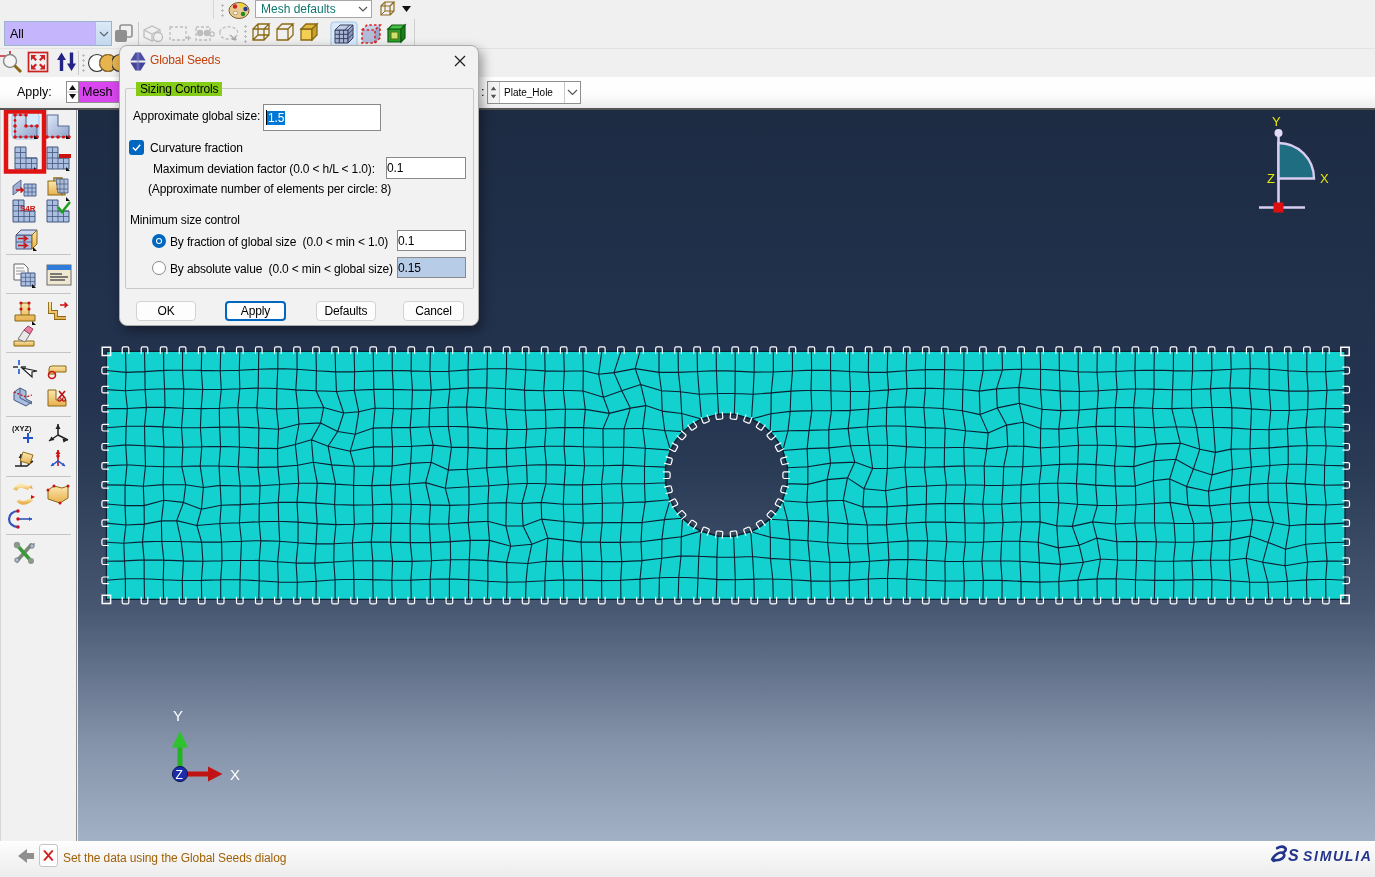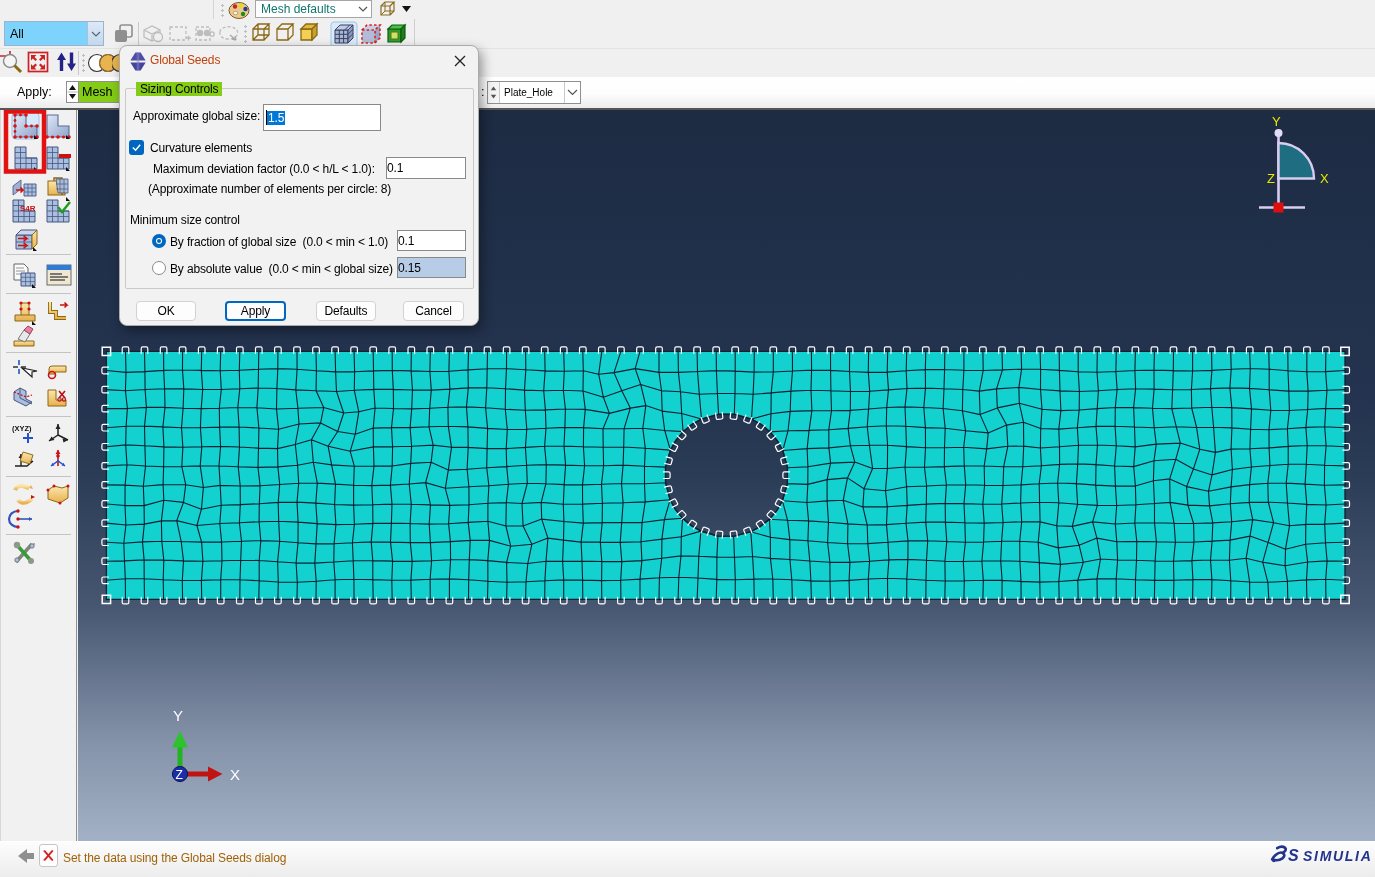--- a/index.html
+++ b/index.html
@@ -300,21 +300,21 @@
       </svg>
     </span></div>
 <svg class="abs" style="left:377px;top:1px" width="22" height="17" viewBox="0 0 22 17">
 <path d="M4 5 L13 5 L13 14 L4 14 Z M4 5 L8 1 L17 1 L13 5 M13 14 L17 10 L17 1" fill="none" stroke="#8b6b1f" stroke-width="1.2"></path>
 <path d="M4 14 L8 10 L17 10 M8 10 L8 1" fill="none" stroke="#8b6b1f" stroke-width="1"></path>
 </svg>
 <svg class="abs" style="left:402px;top:6px" width="10" height="7" viewBox="0 0 10 7">
     <path d="M0 0 H9 L4.5 6 Z" fill="#111"></path>
   </svg>
 
-<div class="abs" style="left:4px;top:21px;width:100px;height:25px;background:#7dd3fc;border:1px solid #9ab4cf;font-size:12.5px;color:#000;display:flex;align-items:center;padding-left:5px">All<span class="chev" style="border-left:1px solid #aebfd2;background:linear-gradient(#dde9f6,#c3d8ee)">
+<div class="abs" style="left:4px;top:21px;width:108px;height:25px;background:#c4b5fd;border:1px solid #9ab4cf;font-size:12.5px;color:#000;display:flex;align-items:center;padding-left:5px">All<span class="chev" style="border-left:1px solid #aebfd2;background:linear-gradient(#dde9f6,#c3d8ee)">
       <svg width="10" height="6" viewBox="0 0 10 6">
         <path d="M1 1 L5 5 L9 1" stroke="#567" stroke-width="1.2" fill="none"></path>
       </svg>
     </span></div>
 <svg class="abs" style="left:113px;top:23px" width="22" height="21" viewBox="0 0 22 21">
 <rect x="7" y="2" width="12" height="12" rx="2" fill="none" stroke="#8f8f8f" stroke-width="1.6"></rect>
 <rect x="2" y="7" width="12" height="12" rx="2" fill="#8f8f8f"></rect>
 </svg>
 <div class="abs vsep" style="left:138px;top:22px;height:23px"></div>
 <g class="abs"></g>
@@ -391,21 +391,21 @@
 </svg>
 
 <div class="abs" style="left:17px;top:85px;font-size:12.5px;color:#000">Apply:</div>
 <div class="abs" style="left:66px;top:81px;width:13px;height:22px;background:#fff;border:1px solid #8f8f8f">
 <svg width="11" height="20" viewBox="0 0 11 20">
       <path d="M5.5 3 L9 8 L2 8 Z" fill="#111"></path>
       <path d="M5.5 17 L9 12 L2 12 Z" fill="#111"></path>
       <path d="M0.5 10 H11" stroke="#bbb" stroke-width="1"></path>
     </svg>
 </div>
-<div class="abs" style="left:79px;top:81px;width:41px;height:22px;background:#84cc16;border:1px solid #8f8f8f;border-left:none;font-size:12.5px;display:flex;align-items:center;padding-left:3px">Mesh</div>
+<div class="abs" style="left:79px;top:81px;width:41px;height:22px;background:#d946ef;border:1px solid #8f8f8f;border-left:none;font-size:12.5px;display:flex;align-items:center;padding-left:3px">Mesh</div>
 <div class="abs" style="left:481px;top:85px;font-size:12.5px;color:#000">:</div>
 <div class="abs" style="left:487px;top:81px;width:94px;height:23px;background:#fff;border:1px solid #8f8f8f;display:flex;align-items:center">
 <svg width="12" height="21" viewBox="0 0 12 21" style="border-right:1px solid #c9c9c9;background:#f4f4f4">
       <path d="M6 4 L9 8 L3 8 Z" fill="#555"></path>
       <path d="M6 17 L9 13 L3 13 Z" fill="#555"></path>
     </svg>
 <span style="font-size:10px;padding-left:4px;flex:1">Plate_Hole</span>
 <span class="chev" style="height:21px;border-left:1px solid #c9c9c9">
       <svg width="11" height="7" viewBox="0 0 11 7">
         <path d="M1 1 L5.5 5.5 L10 1" stroke="#555" stroke-width="1.2" fill="none"></path>
@@ -450,21 +450,21 @@
 <div class="lbl" style="left:13px;top:63px">Approximate global size:</div>
 <div class="fld" style="left:143px;top:58px;width:118px;height:27px;padding-left:2px">
       <span style="width:1px;height:15px;background:#000;display:inline-block"></span>
       <span style="background:#0078d7;color:#fff;padding:0 1px">1.5</span>
     </div>
 <div class="cb" style="left:9px;top:94px">
       <svg width="11" height="11" viewBox="0 0 12 12">
         <path d="M2 6 L5 9 L10 3" stroke="#fff" stroke-width="1.6" fill="none"></path>
       </svg>
     </div>
-<div class="lbl" style="left:30px;top:95px">Curvature elements</div>
+<div class="lbl" style="left:30px;top:95px">Curvature fraction</div>
 <div class="lbl" style="left:33px;top:116px">Maximum deviation factor (0.0 &lt; h/L &lt; 1.0):</div>
 <div class="fld" style="left:266px;top:111px;width:80px;height:22px">0.1</div>
 <div class="lbl" style="left:28px;top:136px">(Approximate number of elements per circle: 8)</div>
 <div class="lbl" style="left:10px;top:167px">Minimum size control</div>
 <div class="rad" style="left:32px;top:188px;border:4px solid #0067c0;background:#fff">
       <span style="position:absolute;left:1px;top:1px;width:4px;height:4px;border-radius:50%;background:#0067c0"></span>
     </div>
 <div class="lbl" style="left:50px;top:189px">By fraction of global size&nbsp;&nbsp;(0.0 &lt; min &lt; 1.0)</div>
 <div class="fld" style="left:277px;top:184px;width:69px;height:21px">0.1</div>
 <div class="rad" style="left:32px;top:215px;border:1.5px solid #8b8b8b;background:#fff"></div>

